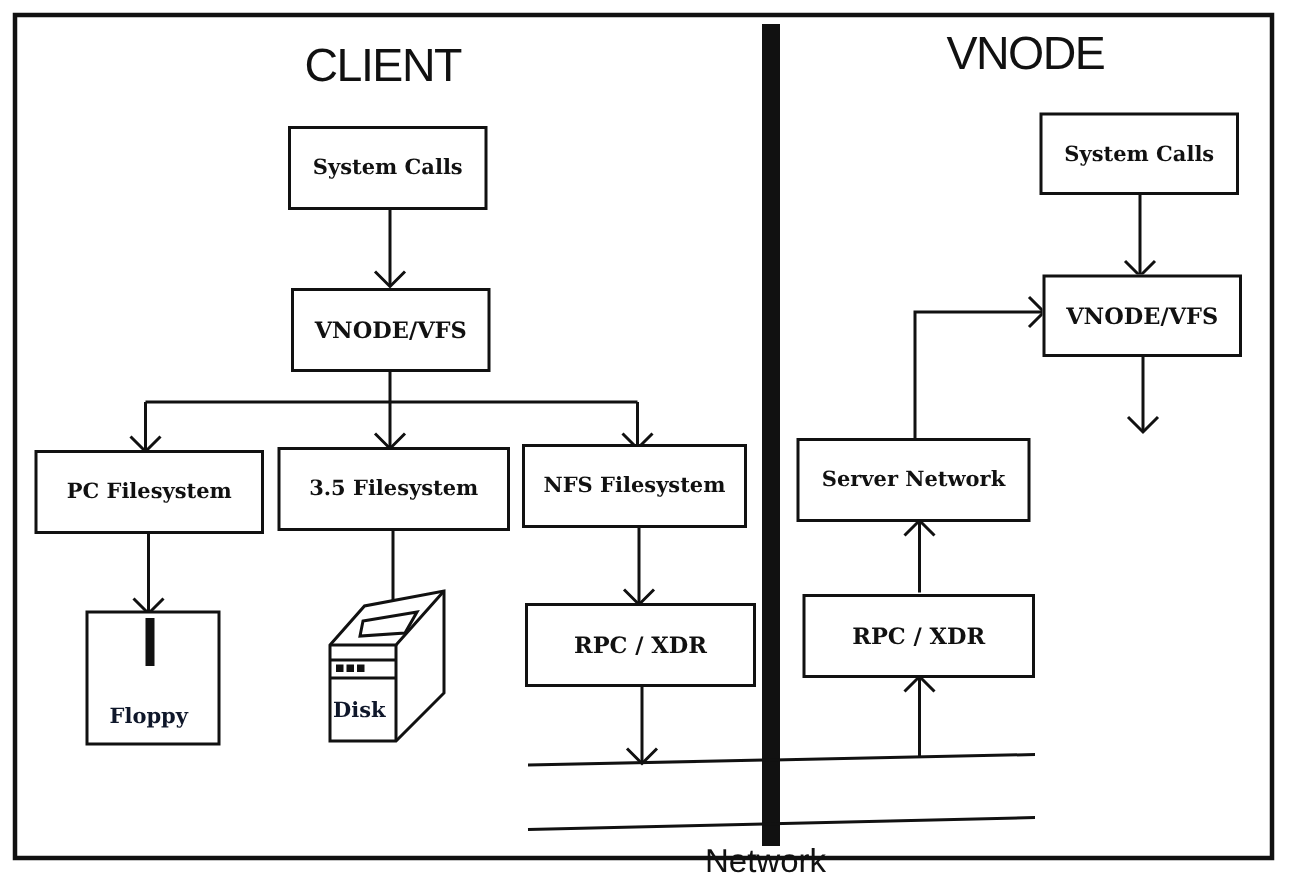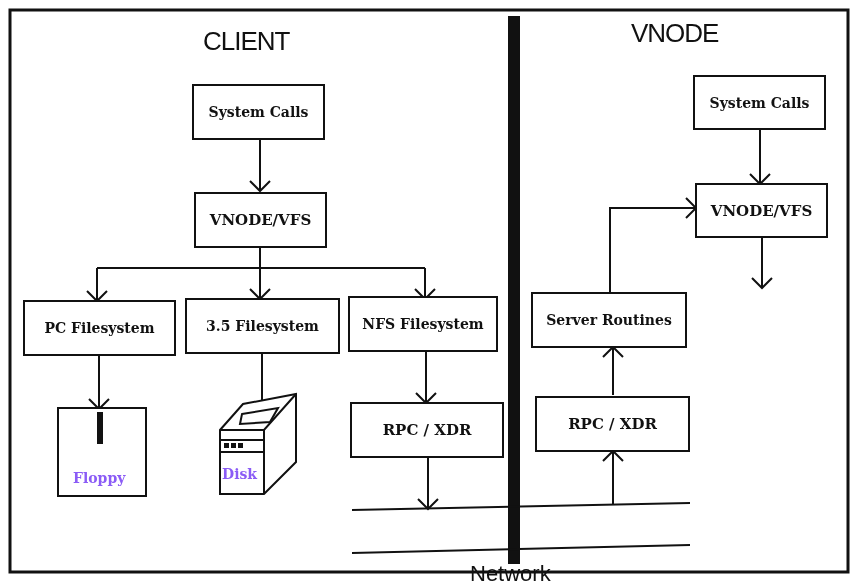--- a/index.html
+++ b/index.html
@@ -1,23 +1,23 @@
 <!DOCTYPE html>
 <html><head>
 <meta charset="utf-8">
 <style>
   html, body { margin:0; padding:0; background:#fff; }
   body { width:859px; height:582px; position:relative; overflow:hidden; font-family:"DejaVu Serif", serif; }
   #stage { position:absolute; left:0; top:0; width:859px; height:582px; }
   .box { position:absolute; border:2px solid #111; background:#fff; box-sizing:border-box;
          display:flex; align-items:center; justify-content:center; font-weight:bold;
          font-size:14px; color:#111; font-family:"DejaVu Serif", serif; white-space:nowrap; }
-  .title { position:absolute; font-family:"Liberation Sans", sans-serif; font-size:26px; color:#111; letter-spacing:-1px; }
+  .title { position:absolute; font-family:"Liberation Sans", sans-serif; font-size:31px; color:#111; letter-spacing:-1px; }
   .netlabel { position:absolute; font-family:"Liberation Sans", sans-serif; font-size:22px; color:#111;margin-top:48px; }
-  .label { position:absolute; font-weight:bold; font-size:14px; color:#8b5cf6; font-family:"DejaVu Serif", serif; }
+  .label { position:absolute; font-weight:bold; font-size:14px; color:#0f172a; font-family:"DejaVu Serif", serif; }
 </style>
 </head>
 <body>
 
 <div id="stage">
   <svg width="859" height="582" style="position:absolute;left:0;top:0">
     <defs>
       <marker id="arr" markerWidth="14" markerHeight="10" refX="7" refY="9" orient="auto" markerUnits="userSpaceOnUse">
         <path d="M0,0 L7,9 L14,0" fill="none" stroke="#111" stroke-width="2"></path>
       </marker>
@@ -94,17 +94,17 @@
   <div class="box" style="left:23px;top:300px;width:153px;height:56px">PC Filesystem</div>
   <div class="box" style="left:185px;top:298px;width:155px;height:56px">3.5 Filesystem</div>
   <div class="box" style="left:348px;top:296px;width:150px;height:56px">NFS Filesystem</div>
   <div class="box" style="left:350px;top:402px;width:154px;height:56px;font-size:15px">RPC / XDR</div>
 
   <div class="label" style="left:73px;top:470px">Floppy</div>
   <div class="label" style="left:222px;top:466px;font-size:14px">Disk</div>
 
   <div class="box" style="left:693px;top:75px;width:133px;height:55px">System Calls</div>
   <div class="box" style="left:695px;top:183px;width:133px;height:55px;font-size:15px">VNODE/VFS</div>
-  <div class="box" style="left:531px;top:292px;width:156px;height:56px">Server Routines</div>
+  <div class="box" style="left:531px;top:292px;width:156px;height:56px">Server Network</div>
   <div class="box" style="left:535px;top:396px;width:155px;height:56px;font-size:15px">RPC / XDR</div>
 
   <div class="netlabel" style="left:470px;top:513px">Network</div>
 </div>
 
 </body></html>

